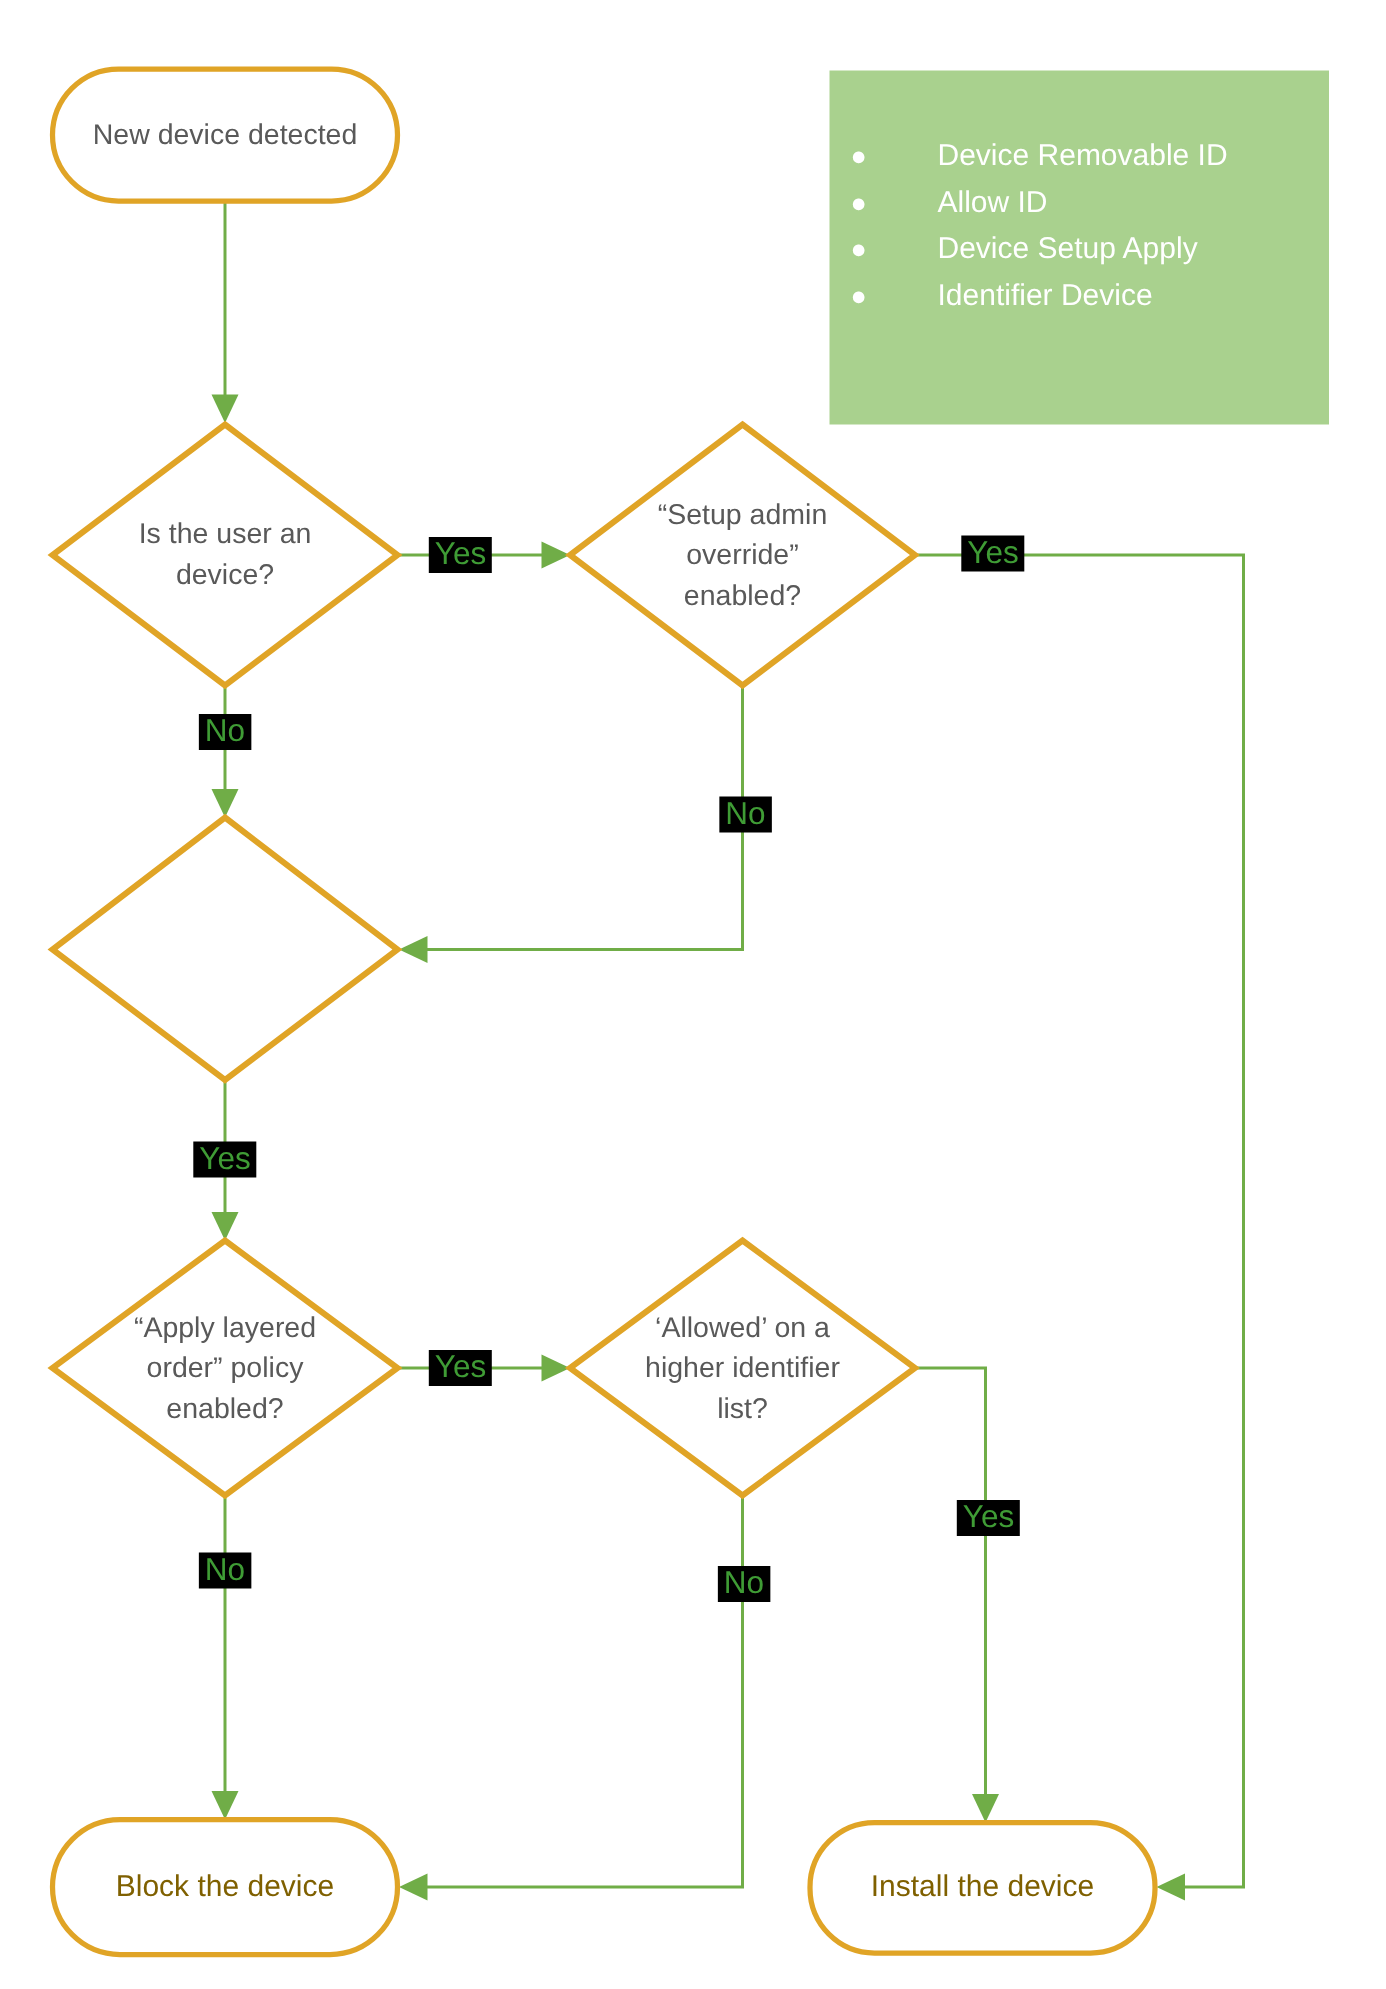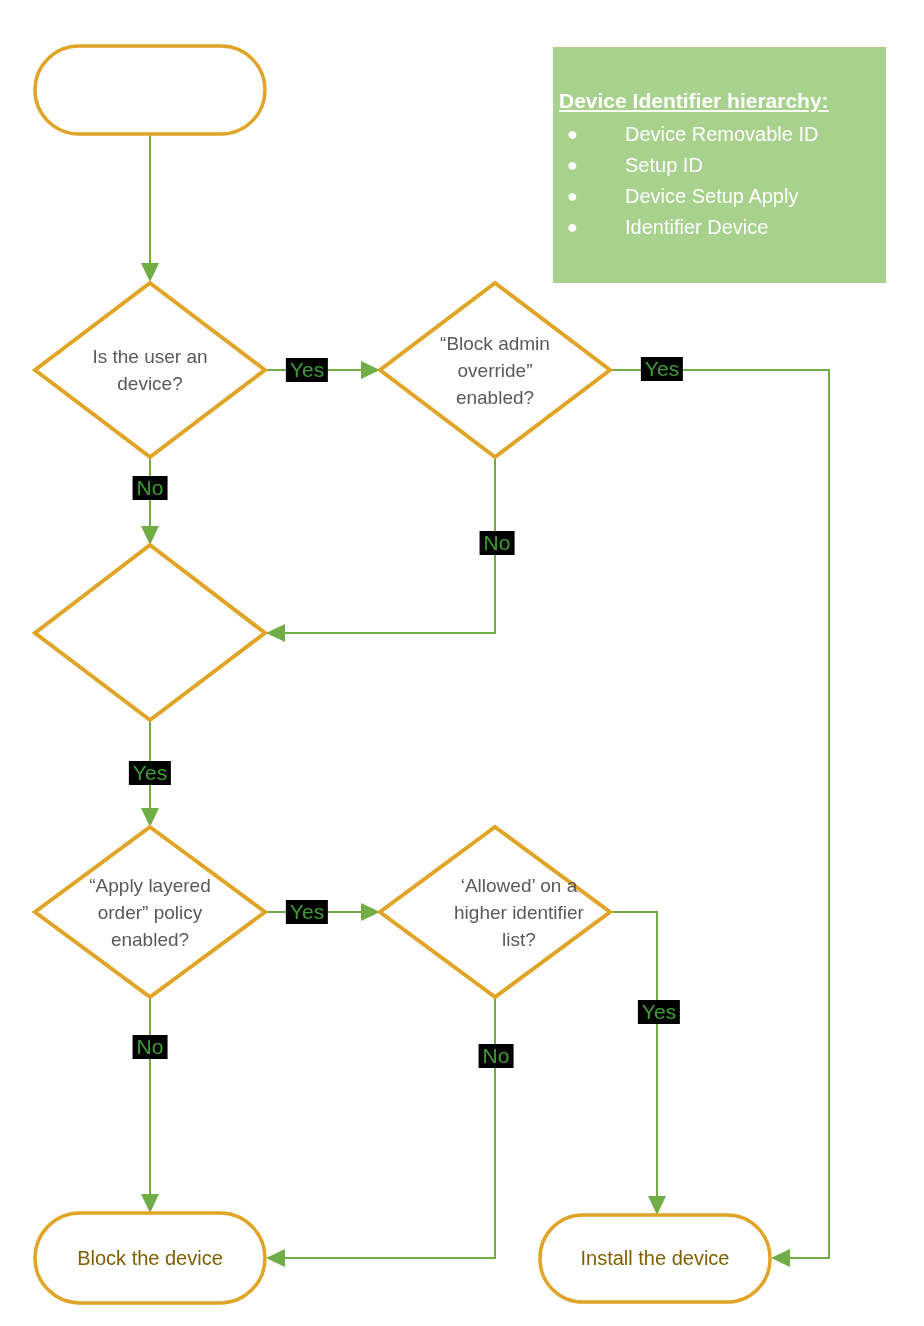--- a/index.html
+++ b/index.html
@@ -88,35 +88,38 @@
     <rect class="shape stadium" x="35" y="46" width="230" height="88" rx="44" ry="44"></rect>
     <polygon class="shape diamond" points="150,283 265,370 150,457 35,370"></polygon>
     <polygon class="shape diamond" points="495,283 610,370 495,457 380,370"></polygon>
     <polygon class="shape diamond" points="150,545 265,633 150,720 35,633"></polygon>
     <polygon class="shape diamond" points="150,827 265,912 150,997 35,912"></polygon>
     <polygon class="shape diamond" points="495,827 610,912 495,997 380,912"></polygon>
     <rect class="shape stadium" x="35" y="1213" width="230" height="90" rx="45" ry="45"></rect>
     <rect class="shape stadium" x="540" y="1215" width="230" height="87" rx="43" ry="43"></rect>
   </svg>
 
+  <div class="node-text start" style="left:45px;top:46px;width:210px;height:88px;">
+    <div class="inner">New device detected</div>
+  </div>
 
   <div class="node-text" style="left:75px;top:313px;width:150px;height:114px;">
     <div class="inner">Is the user an device?</div>
   </div>
 
   <div class="node-text" style="left:425px;top:313px;width:140px;height:114px;">
-    <div class="inner">“Block admin override” enabled?</div>
+    <div class="inner">“Setup admin override” enabled?</div>
   </div>
 
 
   <div class="node-text" style="left:75px;top:855px;width:150px;height:114px;">
     <div class="inner">“Apply layered order” policy enabled?</div>
   </div>
 
-  <div class="node-text" style="left:436px;top:855px;width:166px;height:114px;">
+  <div class="node-text" style="left:412px;top:855px;width:166px;height:114px;">
     <div class="inner">‘Allowed’ on a higher identifier list?</div>
   </div>
 
   <div class="node-text terminal" style="left:45px;top:1213px;width:210px;height:90px;font-size:20px;">
     <div class="inner">Block the device</div>
   </div>
 
   <div class="node-text terminal" style="left:550px;top:1215px;width:210px;height:87px;font-size:20px;">
     <div class="inner">Install the device</div>
   </div>
@@ -125,29 +128,28 @@
   <span class="edge-label" style="left:662px;top:369px;">Yes</span>
   <span class="edge-label" style="left:150px;top:488px;">No</span>
   <span class="edge-label" style="left:497px;top:543px;">No</span>
   <span class="edge-label" style="left:150px;top:773px;">Yes</span>
   <span class="edge-label" style="left:307px;top:912px;">Yes</span>
   <span class="edge-label" style="left:659px;top:1012px;">Yes</span>
   <span class="edge-label" style="left:150px;top:1047px;">No</span>
   <span class="edge-label" style="left:496px;top:1056px;">No</span>
 
   <div class="infobox">
-    <div class="infobox-title">Device Identifier hierarchy:</div>
     <ul class="infobox-list">
       <li>
         <span class="bullet">●</span>
         <span>Device Removable ID</span>
       </li>
       <li>
         <span class="bullet">●</span>
-        <span>Setup ID</span>
+        <span>Allow ID</span>
       </li>
       <li>
         <span class="bullet">●</span>
         <span>Device Setup Apply</span>
       </li>
       <li>
         <span class="bullet">●</span>
         <span>Identifier Device</span>
       </li>
     </ul>

